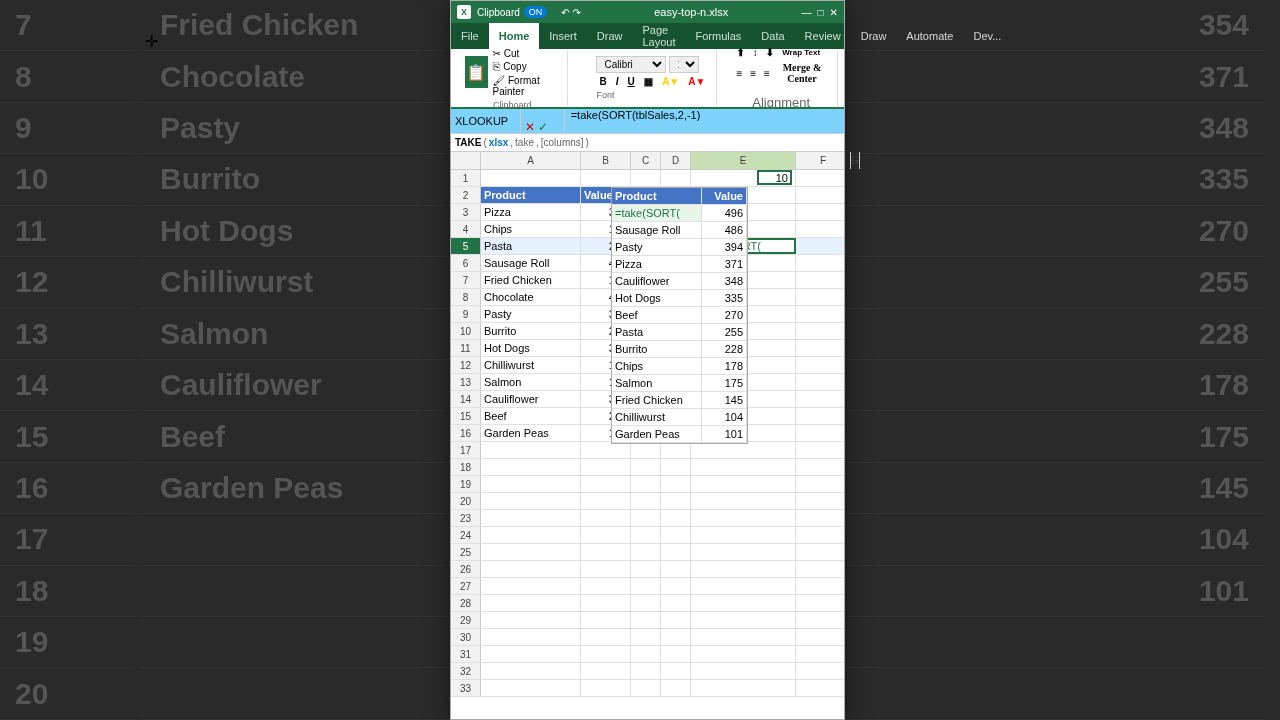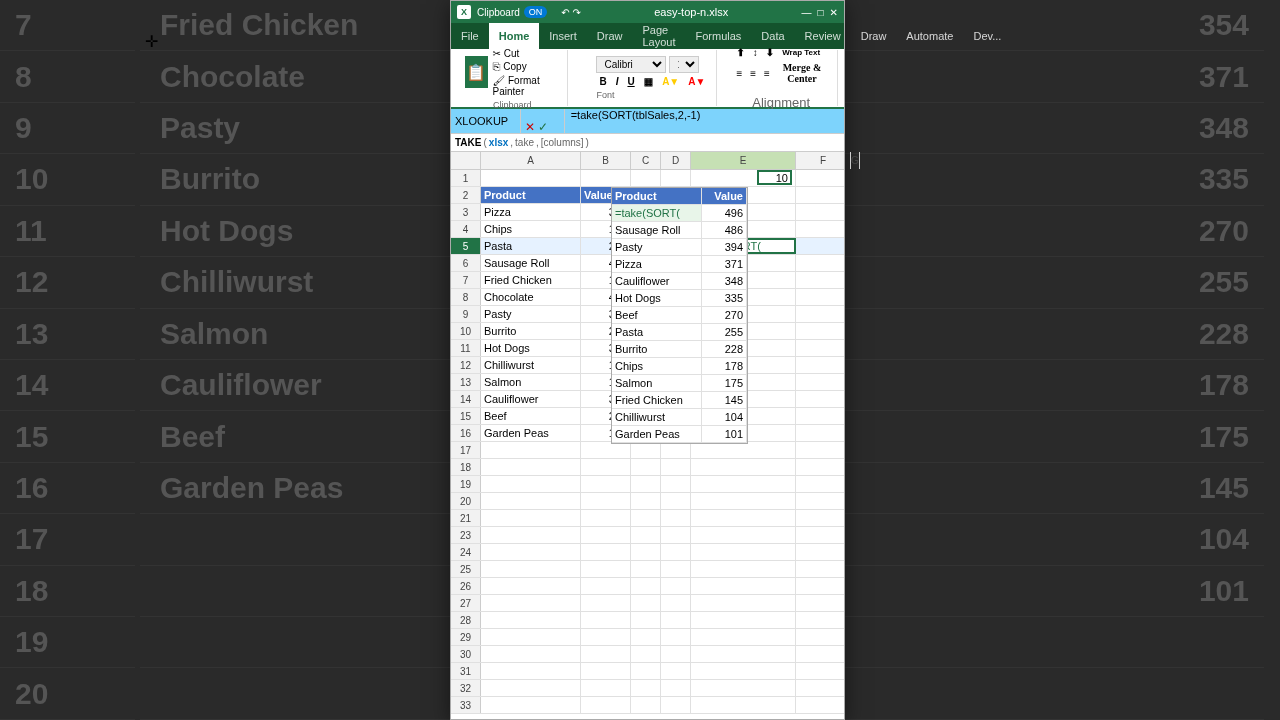--- a/index.html
+++ b/index.html
@@ -864,29 +864,20 @@
     <div class="grid-row">
         <div class="row-num">20</div>
         <div class="cell col-a"></div>
         <div class="cell col-b"></div>
         <div class="cell col-c"></div>
         <div class="cell col-d"></div>
         <div class="cell col-e"></div>
         <div class="cell col-f"></div>
       </div>
     <div class="grid-row">
-        <div class="row-num">21</div>
-        <div class="cell col-a"></div>
-        <div class="cell col-b"></div>
-        <div class="cell col-c"></div>
-        <div class="cell col-d"></div>
-        <div class="cell col-e"></div>
-        <div class="cell col-f"></div>
-      </div>
-    <div class="grid-row">
         <div class="row-num">23</div>
         <div class="cell col-a"></div>
         <div class="cell col-b"></div>
         <div class="cell col-c"></div>
         <div class="cell col-d"></div>
         <div class="cell col-e"></div>
         <div class="cell col-f"></div>
       </div>
     <div class="grid-row">
         <div class="row-num">24</div>

